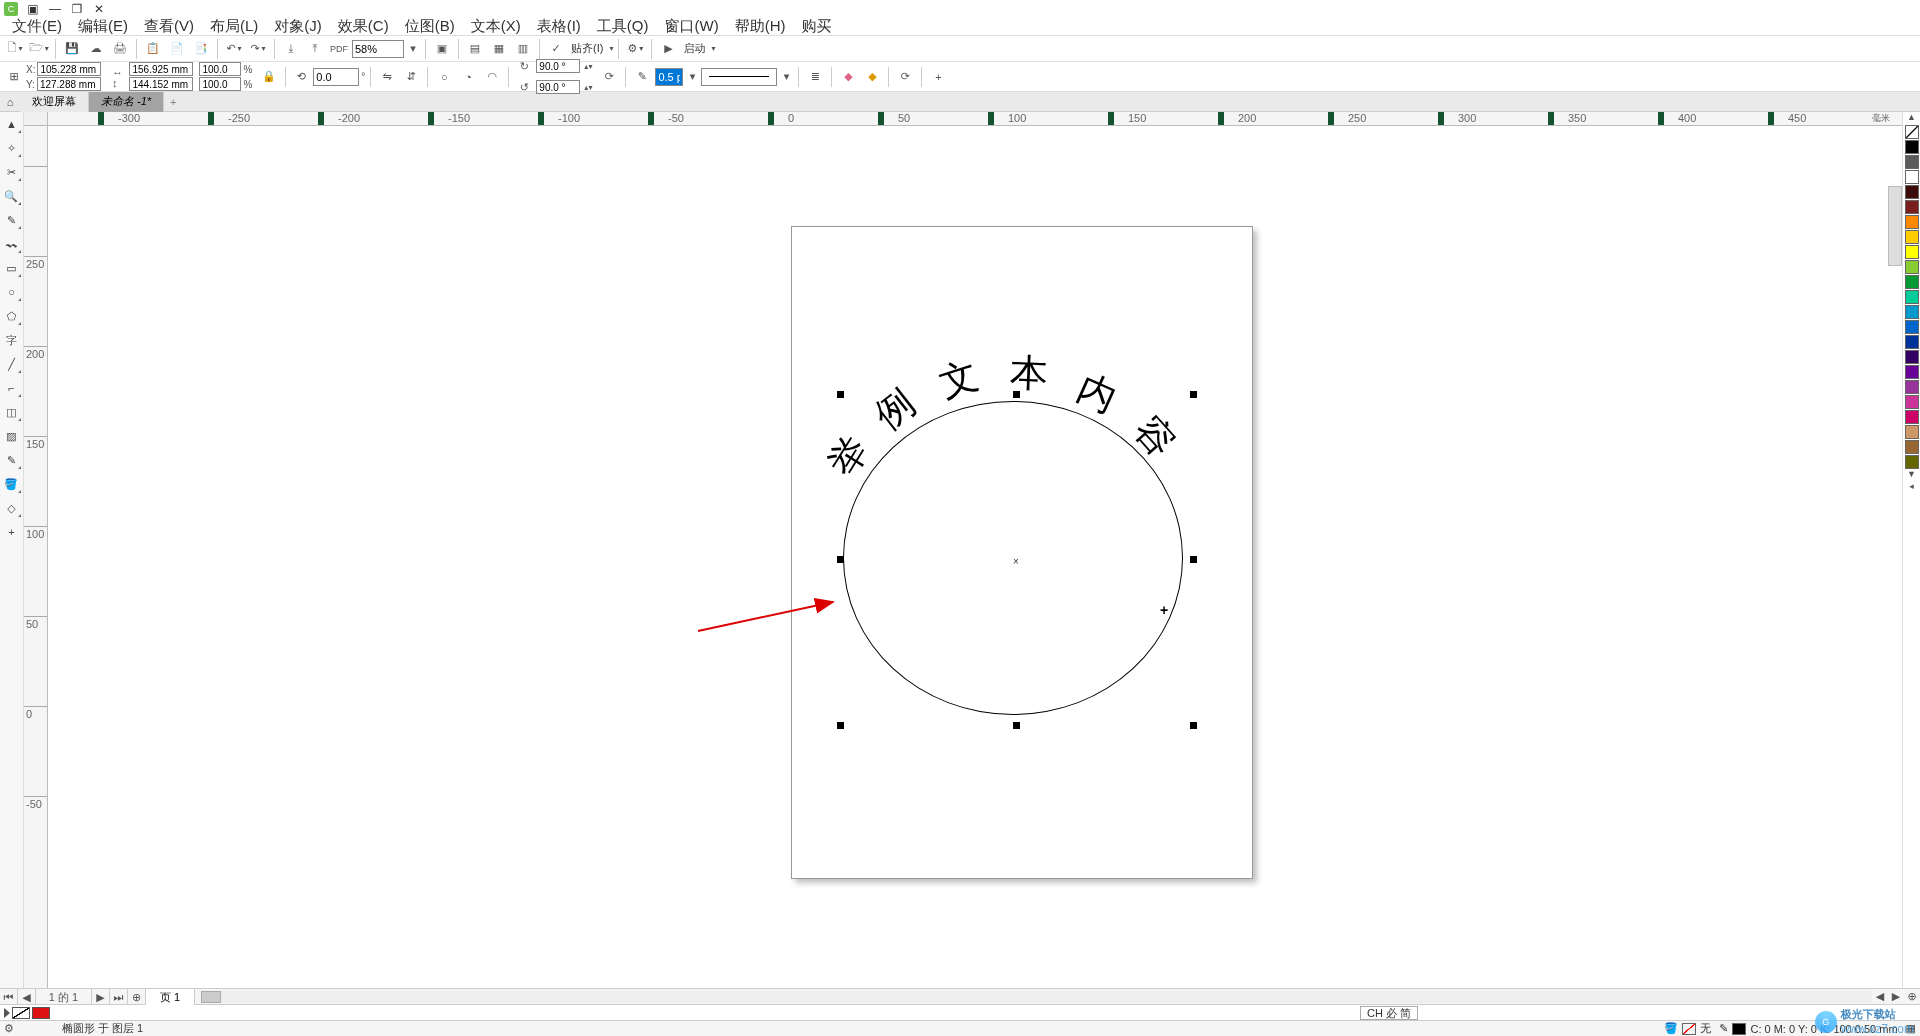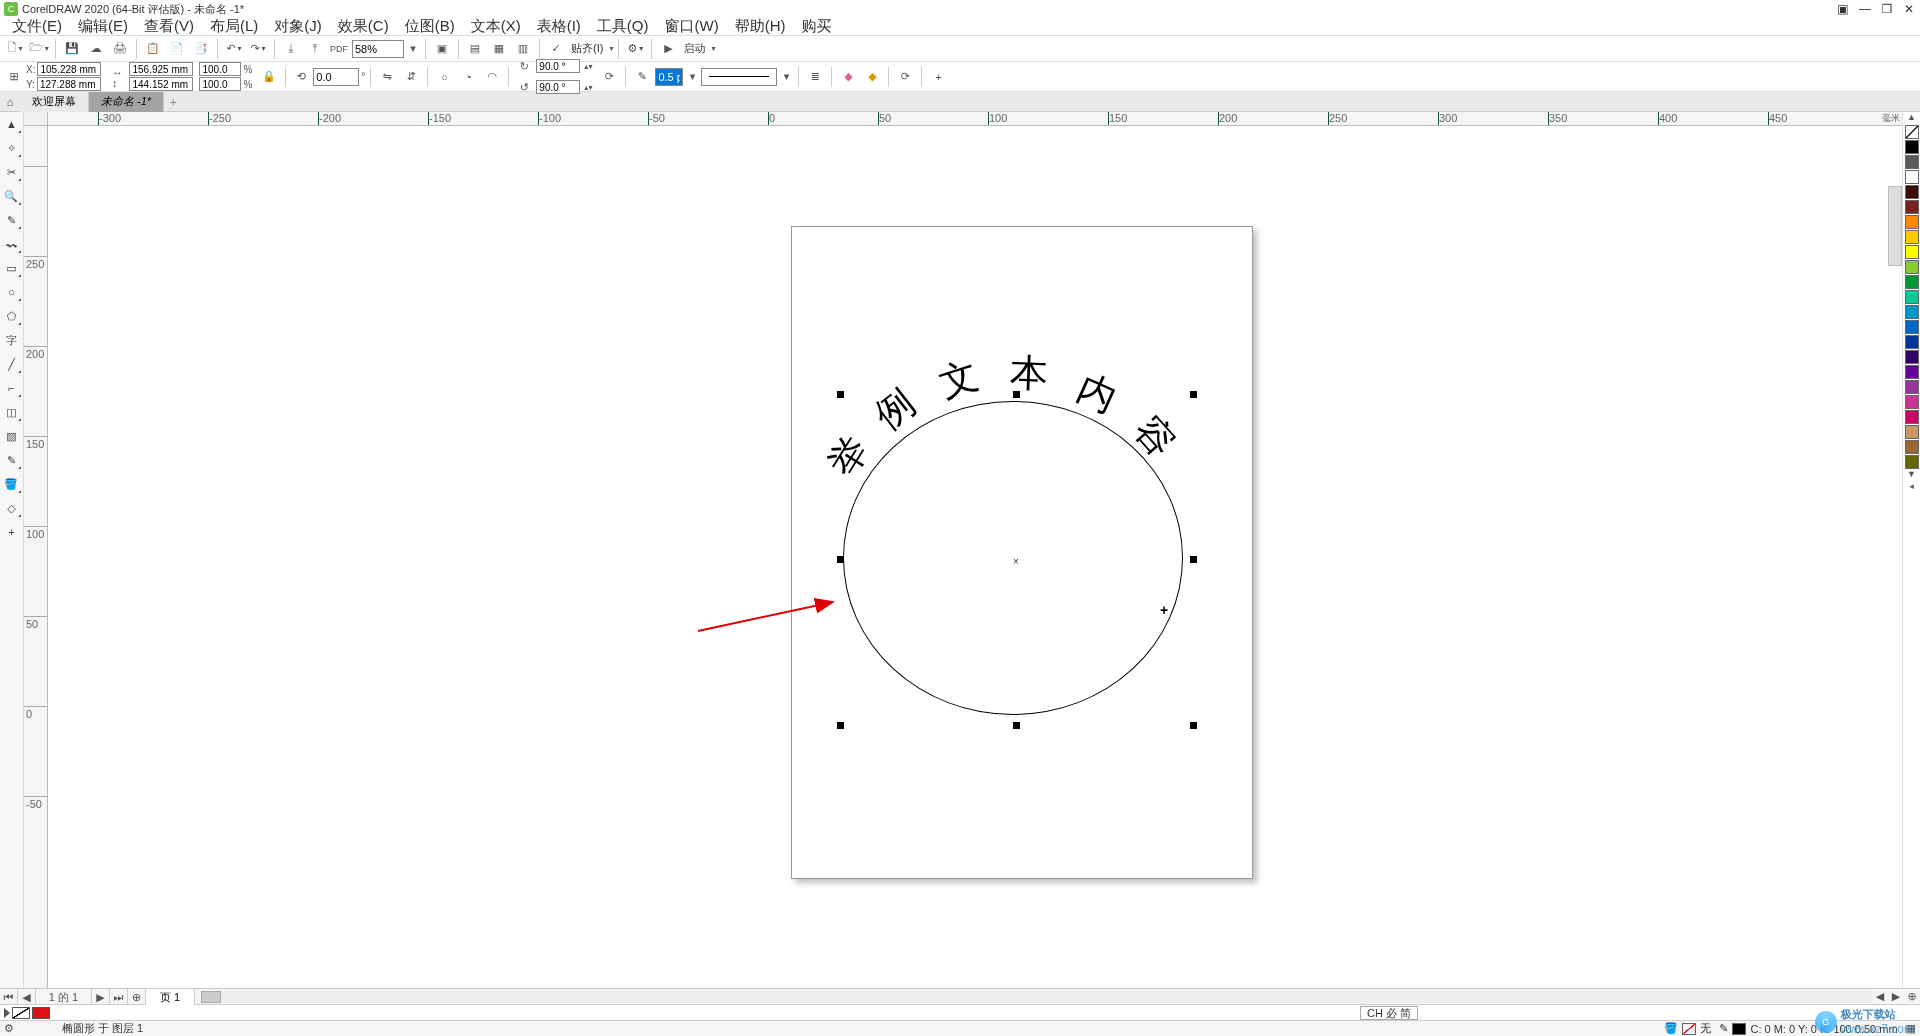--- a/index.html
+++ b/index.html
@@ -42,22 +42,22 @@
 
 .main { display: flex; height: calc(1036px - 18px - 18px - 26px - 30px - 20px - 16px - 16px - 16px); background:#fff; }
 .left-toolbox { width: 24px; background: #f7f7f7; border-right: 1px solid #ddd; display: flex; flex-direction: column; align-items: center; padding-top: 2px; gap: 4px; }
 .left-toolbox .tb { width: 20px; height: 20px; display:flex; align-items:center; justify-content:center; cursor:pointer; color:#444; position:relative; }
 .left-toolbox .tb .fly { position:absolute; right:1px; bottom:1px; width:0; height:0; border-right:3px solid #666; border-top:3px solid transparent; }
 
 
 .workarea { flex: 1; display: flex; flex-direction: column; position: relative; background:#fff; }
 .ruler-corner { position:absolute; left:0; top:0; width:24px; height:14px; background:#f0f0f0; border-right:1px solid #bbb; border-bottom:1px solid #bbb; z-index:3; }
 .hruler { height:14px; margin-left:24px; background:#f5f5f5; border-bottom:1px solid #bbb; position:relative; overflow:hidden; font-size:9px; color:#666; }
-.hruler .tick { position:absolute; top:0; height:14px; border-left:1px solid #14532d; padding-left:0; }
-.ruler-unit { position:absolute; right:0; top:0; font-size:9px; color:#666; z-index:4; background:#f5f5f5; padding:0 2px; }
+.hruler .tick { position:absolute; top:0; height:14px; border-left:6px solid #14532d; padding-left:14px; }
+.ruler-unit { position:absolute; right:10px; top:0; font-size:9px; color:#666; z-index:4; background:#f5f5f5; padding:0 2px; }
 .canvas-row { flex:1; display:flex; overflow:hidden; }
 .vruler { width:24px; background:#f5f5f5; border-right:1px solid #bbb; position:relative; overflow:hidden; font-size:9px; color:#666; }
 .vruler .tick { position:absolute; left:0; width:24px; border-top:1px solid #aaa; padding-top:1px; text-align:left; padding-left:2px; }
 .canvas { flex:1; background:#fff; position:relative; overflow:hidden; }
 
 
 .page { position:absolute; left:743px; top:100px; width:462px; height:653px; background:#fff; border:1px solid #999; box-shadow: 4px 4px 6px rgba(0,0,0,0.25); }
 .sel-handle { position:absolute; width:7px; height:7px; background:#000; }
 .sel-center { position:absolute; font-size:10px; color:#333; }
 .circle { position:absolute; border:1px solid #000; border-radius:50%; }
@@ -99,21 +99,20 @@
 .statusbar .fillnone .noneicon::after { content:""; position:absolute; inset:0; background:linear-gradient(to top left, transparent 45%, red 47%, red 53%, transparent 55%); }
 .statusbar .outline-sw { width:14px; height:12px; background:#000; border:1px solid #666; }
 .watermark { position:absolute; right:6px; bottom:0; display:flex; align-items:center; gap:4px; font-size:11px; color:#4aa3df; opacity:0.85; }
 .watermark .wlogo { width:22px; height:22px; border-radius:50%; background:conic-gradient(#6cf,#3af,#6cf); display:flex; align-items:center; justify-content:center; color:#fff; font-size:9px; }
 </style>
 </head>
 <body>
 
 <div class="titlebar">
   <div class="logo">C</div>
-  <div class="title">CorelDRAW 2020 (64-Bit 评估版) - 未命名 -1*</div>
   <div class="winbtn">▣</div>
   <div class="winbtn">—</div>
   <div class="winbtn">❐</div>
   <div class="winbtn">✕</div>
 </div>
 
 <div class="menubar">
   <div class="menuitem">文件(E)</div>
   <div class="menuitem">编辑(E)</div>
   <div class="menuitem">查看(V)</div>

